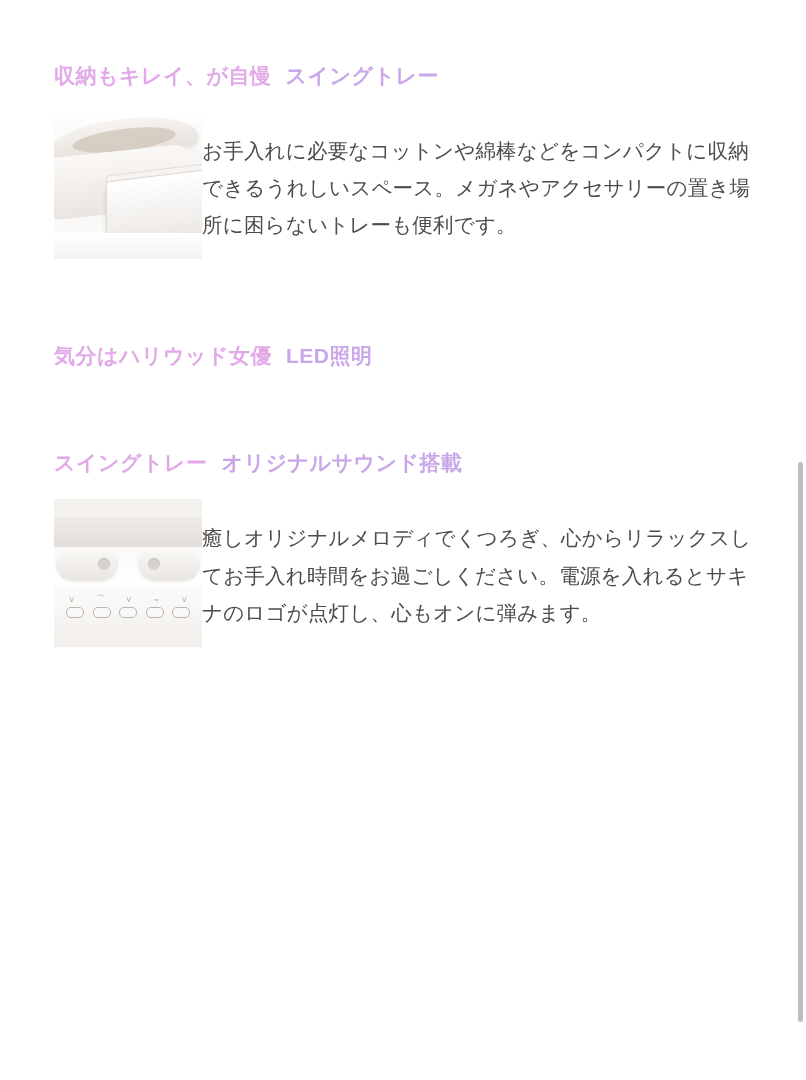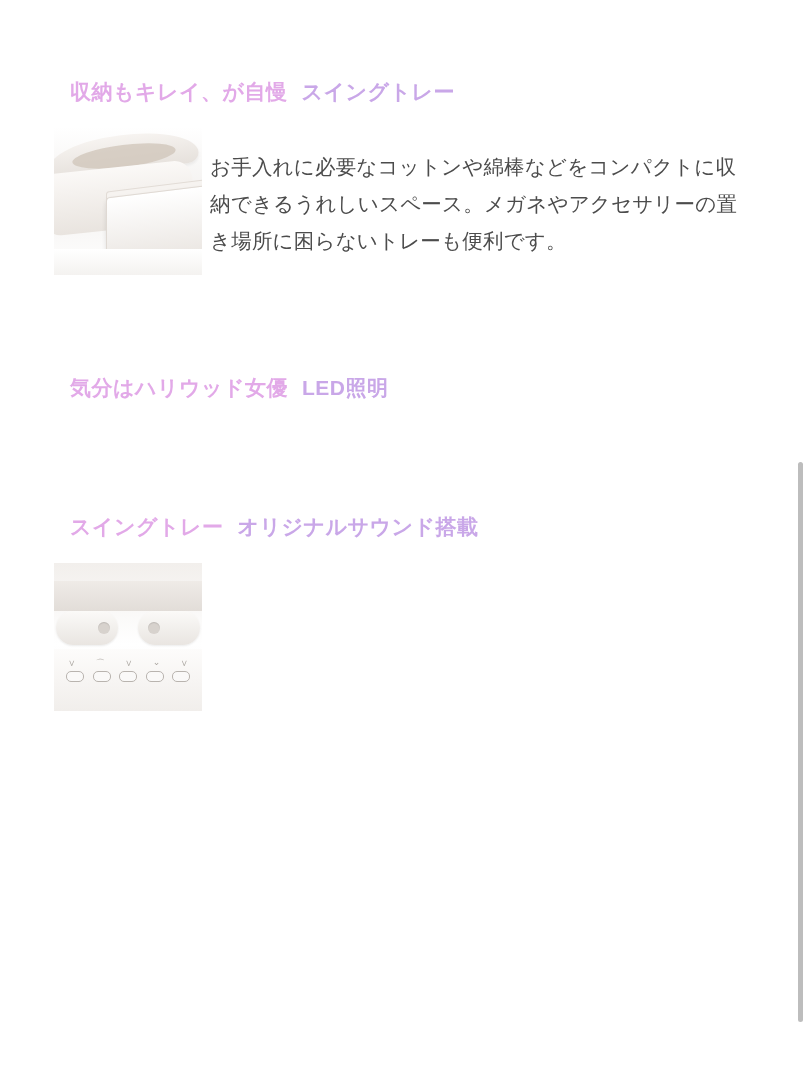--- a/index.html
+++ b/index.html
@@ -27,21 +27,21 @@
     position: relative;
     padding: 0 50px 0 54px;
   }
 
   .section-heading {
     font-size: 21px;
     font-weight: 700;
     color: #d9a8e6;
     letter-spacing: 0.5px;
     line-height: 1.3;
-    margin: 16px;
+    margin: 0;
     white-space: nowrap;
   }
   .section-heading .lead {
     color: #e2a9e8;
   }
   .section-heading .sub {
     color: #c9a7e8;
     margin-left: 14px;
   }
 
@@ -54,21 +54,20 @@
     flex: 0 0 auto;
     width: 148px;
     height: 148px;
     overflow: hidden;
     position: relative;
     background: #efeeec;
   }
 
   .desc {
     flex: 1 1 auto;
-    margin-left: 8px;
     font-size: 20.5px;
     line-height: 1.82;
     color: #4c4c4c;
     letter-spacing: 0.2px;
     font-family: "Liberation Sans", sans-serif;
   }
 
   
   .img-tray {
     background: linear-gradient(180deg, #ffffff 0%, #f3f1ef 46%, #ffffff 100%);
@@ -334,18 +333,19 @@
           <span>∨</span>
         </div>
         <div class="btn-row">
           <span class="b"></span>
           <span class="b"></span>
           <span class="b"></span>
           <span class="b"></span>
           <span class="b"></span>
         </div>
       </div>
+      <p class="desc">癒しオリジナルメロディでくつろぎ、心からリラックスしてお手入れ時間をお過ごしください。電源を入れるとサキナのロゴが点灯し、心もオンに弾みます。</p>
     </div>
   </div>
 
   <div class="scrollbar-track"></div>
   <div class="scrollbar-thumb"></div>
 </div>
 
 </body></html>

